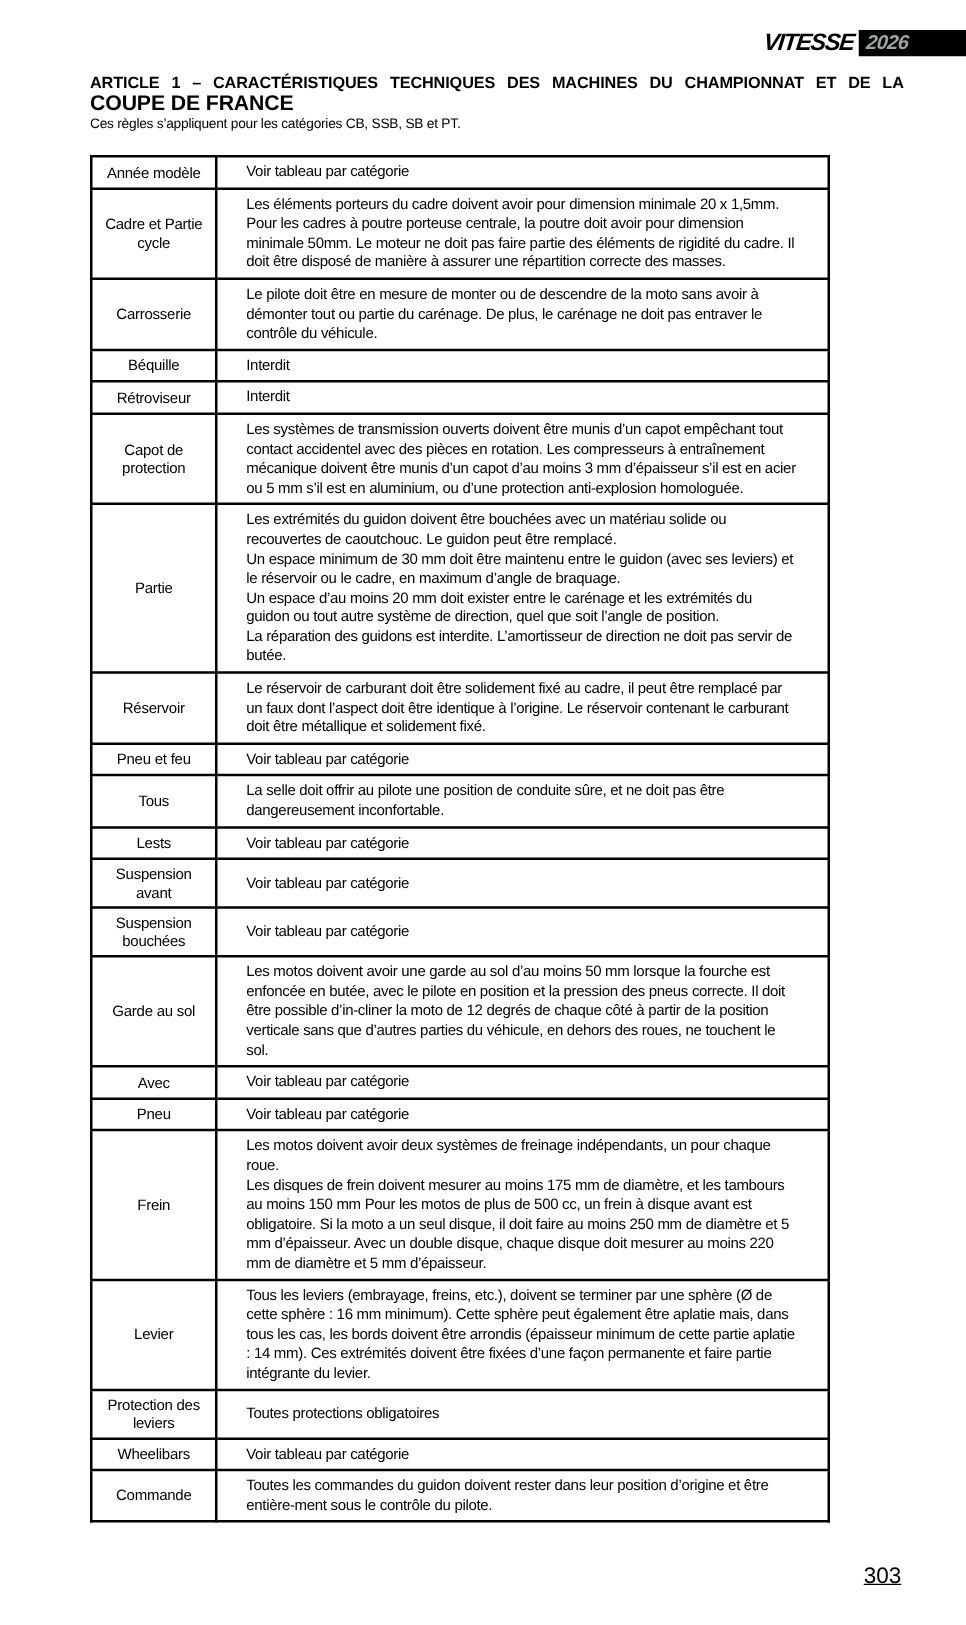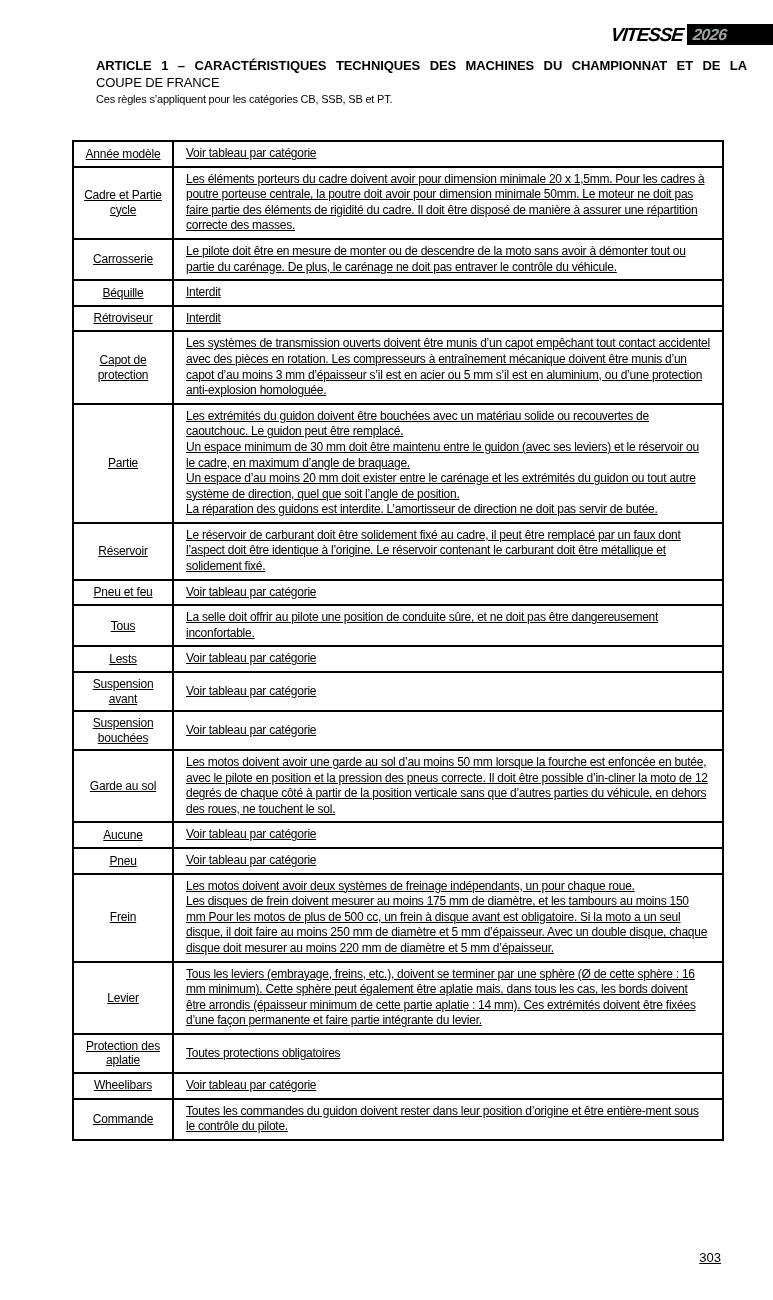--- a/index.html
+++ b/index.html
@@ -46,78 +46,76 @@
     letter-spacing: -0.5px;
     transform: skewX(-6deg);
   }
 
   
   .article-head {
     position: absolute;
     left: 72px;
     top: 57px;
     width: 651px;
-    margin-left: 24px;
   }
   .title-l1 {
     font-weight: bold;
     font-size: 13px;
     line-height: 17px;
     letter-spacing: -0.1px;
     text-align: justify;
     text-align-last: justify;
     white-space: nowrap;
   }
   .title-l2 {
-    font-weight: normal;
-    font-size: 13px;
+    font-weight: bold;
+    font-size: 17px;
     line-height: 17px;
     letter-spacing: -0.1px;
   }
   .subtitle {
     font-size: 11px;
     line-height: 17px;
     letter-spacing: -0.2px;
   }
 
   
   .spec-table {
     position: absolute;
     left: 72px;
-    top: 140px;
-    width: 652px;
+    top: 124px;
+    width: 592px;
     border-collapse: collapse;
     table-layout: fixed;
-    text-decoration: underline;
   }
   .spec-table td {
     border: 2px solid #000000;
     font-size: 12px;
     vertical-align: middle;
   }
   td.label-cell {
     width: 92px;
     text-align: center;
     padding: 4px 3px;
     line-height: 14.5px;
     letter-spacing: -0.2px;
   }
   td.text-cell {
-    padding: 4px 12px;
+    padding: 4px 23px;
     line-height: 15.6px;
     letter-spacing: -0.25px;
     white-space: pre-line;
   }
 
   
   .page-number {
     position: absolute;
     top: 1250px;
     right: 52px;
-    font-size: 13px;
+    font-size: 18px;
     text-decoration: underline;
   }
 </style>
 </head>
 <body>
 
 <div class="page">
 
   <div class="logo">
     <span class="logo-word">VITESSE</span>
@@ -187,38 +185,38 @@
     </tr>
         <tr>
       <td class="label-cell">Suspension bouchées</td>
       <td class="text-cell">Voir tableau par catégorie</td>
     </tr>
         <tr>
       <td class="label-cell">Garde au sol</td>
       <td class="text-cell">Les motos doivent avoir une garde au sol d’au moins 50 mm lorsque la fourche est enfoncée en butée, avec le pilote en position et la pression des pneus correcte. Il doit être possible d’in-cliner la moto de 12 degrés de chaque côté à partir de la position verticale sans que d’autres parties du véhicule, en dehors des roues, ne touchent le sol.</td>
     </tr>
         <tr>
-      <td class="label-cell">Aucune</td>
+      <td class="label-cell">Avec</td>
       <td class="text-cell">Voir tableau par catégorie</td>
     </tr>
         <tr>
       <td class="label-cell">Pneu</td>
       <td class="text-cell">Voir tableau par catégorie</td>
     </tr>
         <tr>
       <td class="label-cell">Frein</td>
       <td class="text-cell">Les motos doivent avoir deux systèmes de freinage indépendants, un pour chaque roue.
 Les disques de frein doivent mesurer au moins 175 mm de diamètre, et les tambours au moins 150 mm Pour les motos de plus de 500 cc, un frein à disque avant est obligatoire. Si la moto a un seul disque, il doit faire au moins 250 mm de diamètre et 5 mm d’épaisseur. Avec un double disque, chaque disque doit mesurer au moins 220 mm de diamètre et 5 mm d’épaisseur.</td>
     </tr>
         <tr>
       <td class="label-cell">Levier</td>
       <td class="text-cell">Tous les leviers (embrayage, freins, etc.), doivent se terminer par une sphère (Ø de cette sphère : 16 mm minimum). Cette sphère peut également être aplatie mais, dans tous les cas, les bords doivent être arrondis (épaisseur minimum de cette partie aplatie : 14 mm). Ces extrémités doivent être fixées d’une façon permanente et faire partie intégrante du levier.</td>
     </tr>
         <tr>
-      <td class="label-cell">Protection des aplatie</td>
+      <td class="label-cell">Protection des leviers</td>
       <td class="text-cell">Toutes protections obligatoires</td>
     </tr>
         <tr>
       <td class="label-cell">Wheelibars</td>
       <td class="text-cell">Voir tableau par catégorie</td>
     </tr>
         <tr>
       <td class="label-cell">Commande</td>
       <td class="text-cell">Toutes les commandes du guidon doivent rester dans leur position d’origine et être entière-ment sous le contrôle du pilote.</td>
     </tr>

